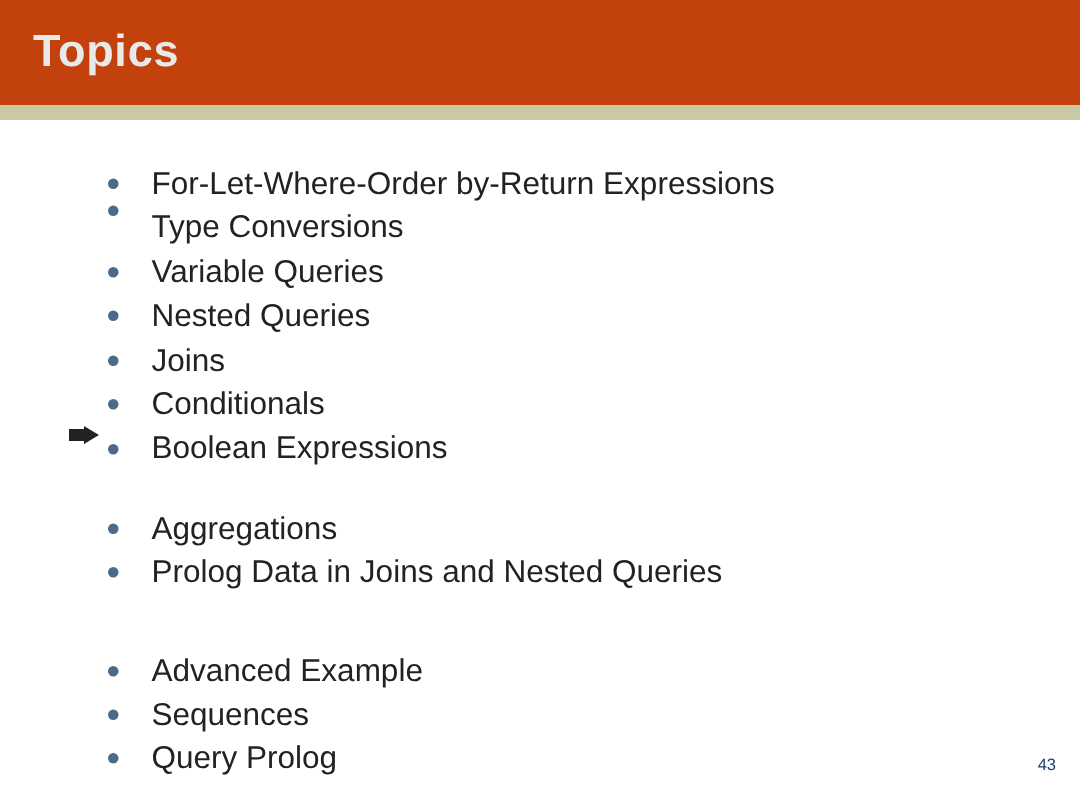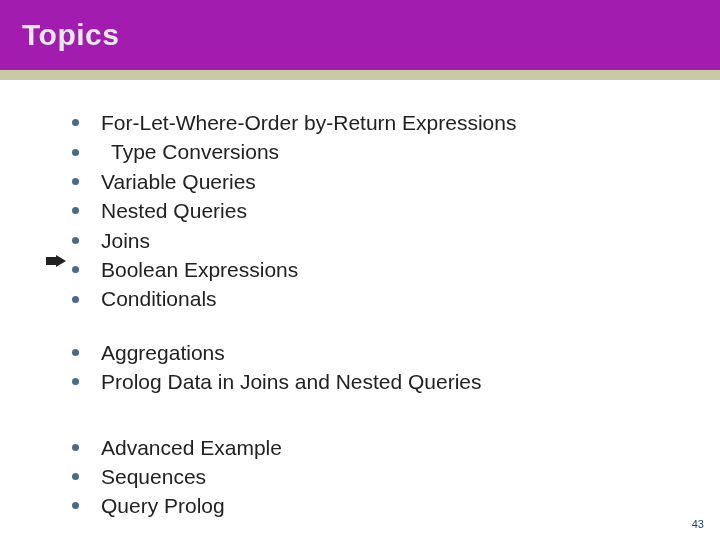--- a/index.html
+++ b/index.html
@@ -6,21 +6,21 @@
   body {
     width: 720px;
     height: 540px;
     background: #ffffff;
     font-family: Verdana, Geneva, sans-serif;
     position: relative;
     overflow: hidden;
   }
   .header {
     width: 100%;
-    background: #a21caf;
+    background: #c2410c;
     padding: 18px 0 18px 22px;
   }
   .header h1 {
     color: #e9e9e9;
     font-size: 30px;
     font-weight: bold;
     letter-spacing: 0.5px;
   }
   .accent-bar {
     width: 100%;
@@ -63,21 +63,21 @@
   }
   .pointer-icon svg {
     width: 20px;
     height: 12px;
   }
   .item-wrap {
     position: relative;
   }
   .page-number {
     position: absolute;
-    bottom: 10px;
+    bottom: 24px;
     right: 16px;
     font-size: 11px;
     color: #20406a;
   }
 </style>
 </head>
 <body>
 
 <div class="header">
   <h1>Topics</h1>
@@ -86,21 +86,21 @@
 
 <div class="content">
   <ul class="bullet-list" id="bullet-list">
       <li>
         <div class="item-wrap" style="display: flex; align-items: center; position: relative;">
           <span class="bullet-dot"></span>
           <span>For-Let-Where-Order by-Return Expressions</span>
         </div>
       </li>
       <li>
-        <div class="item-wrap" style="display: flex; align-items: center; position: relative; gap: 10px;">
+        <div class="item-wrap" style="display: flex; position: relative;">
           <span class="bullet-dot"></span>
           <span>Type Conversions</span>
         </div>
       </li>
       <li>
         <div class="item-wrap" style="display: flex; align-items: center; position: relative;">
           <span class="bullet-dot"></span>
           <span>Variable Queries</span>
         </div>
       </li>
@@ -111,33 +111,33 @@
         </div>
       </li>
       <li>
         <div class="item-wrap" style="display: flex; align-items: center; position: relative;">
           <span class="bullet-dot"></span>
           <span>Joins</span>
         </div>
       </li>
       <li>
         <div class="item-wrap" style="display: flex; align-items: center; position: relative;">
+          <span class="bullet-dot"></span>
+          <span>Conditionals</span>
+        </div>
+      </li>
+      <li>
+        <div class="item-wrap" style="display: flex; align-items: center; position: relative;">
           <span class="pointer-icon">
             <svg viewBox="0 0 20 12">
               <polygon points="0,2 10,2 10,0 20,6 10,12 10,10 0,10" fill="#222"></polygon>
             </svg>
           </span>
           <span class="bullet-dot"></span>
           <span>Boolean Expressions</span>
-        </div>
-      </li>
-      <li>
-        <div class="item-wrap" style="display: flex; align-items: center; position: relative;">
-          <span class="bullet-dot"></span>
-          <span>Conditionals</span>
         </div>
       </li>
       <li>
         <div class="item-wrap" style="display: flex; align-items: center; position: relative; margin-top: 24px;">
           <span class="bullet-dot"></span>
           <span>Aggregations</span>
         </div>
       </li>
       <li>
         <div class="item-wrap" style="display: flex; align-items: center; position: relative;">

